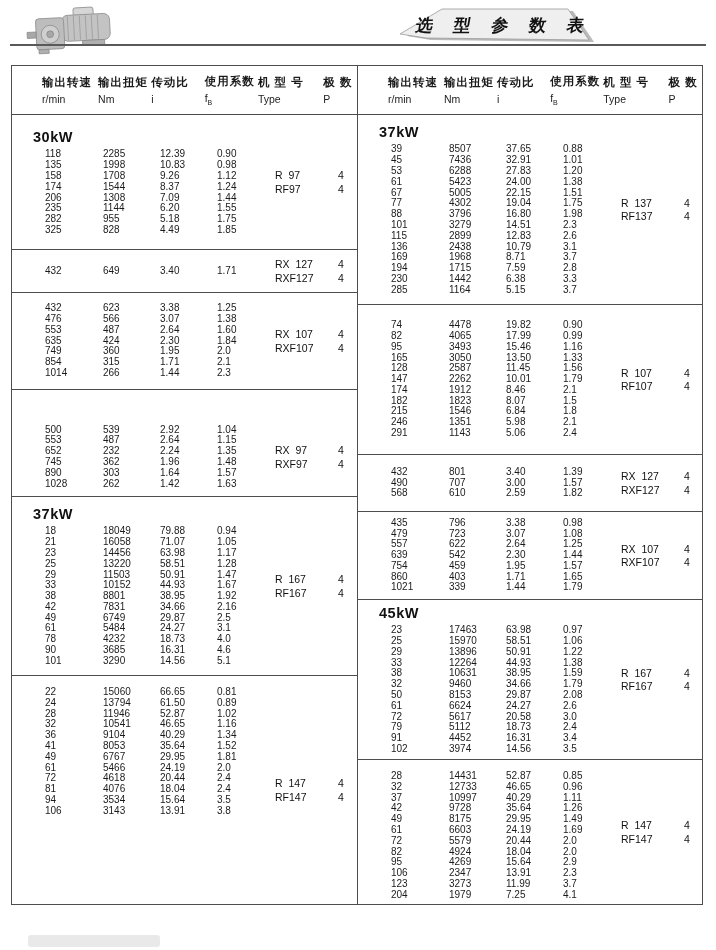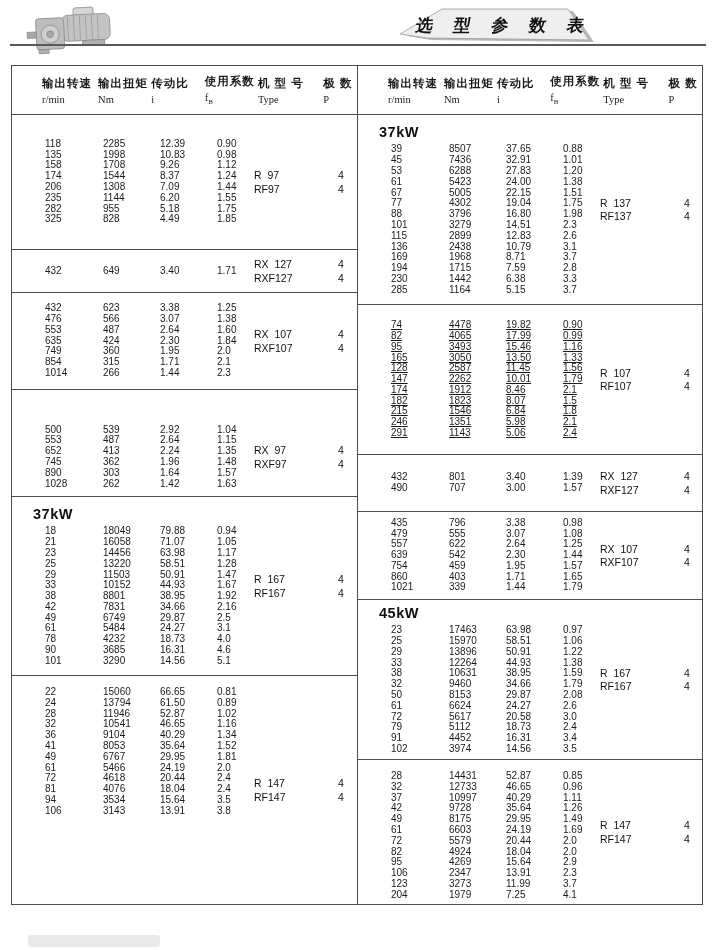--- a/index.html
+++ b/index.html
@@ -20,37 +20,37 @@
   .seltable{position:absolute;left:11px;top:65px;width:692px;height:840px;
         border:1.5px solid #4d4d4d;box-sizing:border-box;display:flex;background:#fff;}
   .tcol{width:50%;display:flex;flex-direction:column;box-sizing:border-box;}
   .tcol-right{border-left:1.5px solid #4d4d4d;}
 
   .thead{height:49px;border-bottom:1.5px solid #4d4d4d;box-sizing:border-box;
         display:flex;align-items:center;padding-left:30px;}
   .hcell{text-align:left;}
   .hc0{width:60px;} .hc1{width:57px;} .hc2{width:57px;} .hc3{width:57px;} .hc4{width:70px;} .hc5{width:36px;}
   .hcell .zh{font-size:11.5px;font-weight:600;letter-spacing:1px;white-space:nowrap;}
-  .hcell .unit{font-size:10.5px;margin-top:3px;color:#222;font-family:Liberation Serif, serif;}
+  .hcell .unit{font-size:10.5px;margin-top:3px;color:#222;}
   .hcell .unit sub{font-size:7px;}
 
   .tblock{position:relative;border-bottom:1px solid #4d4d4d;box-sizing:border-box;
         display:flex;flex-direction:column;justify-content:center;
         padding:3px 0 3px 33px;overflow:hidden;}
   .h135{height:135px;} .h43{height:43px;} .h97{height:97px;} .h79{height:79px;margin-top:28px;}
-  .h179{height:179px;} .h190{height:190px;} .h150{height:150px;text-decoration:underline;} .h57{height:57px;}
+  .h179{height:179px;} .h190{height:190px;} .h150{height:150px;} .h57{height:57px;}
   .h88{height:88px;} .h160{height:160px;}
   .grow{flex:1 1 auto;border-bottom:none;justify-content:flex-start;padding-top:11px;}
 
   .blabel{font-size:14.5px;font-weight:bold;letter-spacing:.5px;margin:1px 0 4px -12px;color:#111;}
   .trow{display:flex;line-height:10.8px;font-size:10px;white-space:nowrap;}
   .trow span{display:inline-block;}
   .c0{width:58px;} .c1{width:57px;} .c2{width:57px;} .c3{width:55px;}
 
-  .typebox{position:absolute;left:242px;top:50%;transform:translateY(-50%);
+  .typebox{position:absolute;left:263px;top:50%;transform:translateY(-50%);
         font-size:10.5px;line-height:13.5px;white-space:pre;color:#111;}
   .polesbox{position:absolute;left:326px;top:50%;transform:translateY(-50%);
         font-size:10.5px;line-height:13.5px;white-space:pre;color:#111;}
 
   .footer-smudge{position:absolute;left:28px;top:935px;width:132px;height:12px;
         background:#e3e3e3;border-radius:3px;opacity:.8;}
 </style>
 </head>
 <body>
 
@@ -110,20 +110,21 @@
           <div class="hcell hc4">
             <div class="zh">机 型 号</div>
             <div class="unit">Type</div>
           </div>
           <div class="hcell hc5">
             <div class="zh">极 数</div>
             <div class="unit">P</div>
           </div>
         </div>
       <div class="tblock h135">
+          <div class="blabel">30kW</div>
           <div class="trow">
             <span class="c0">118</span>
             <span class="c1">2285</span>
             <span class="c2">12.39</span>
             <span class="c3">0.90</span>
           </div>
           <div class="trow">
             <span class="c0">135</span>
             <span class="c1">1998</span>
             <span class="c2">10.83</span>
@@ -238,21 +239,21 @@
             <span class="c3">1.04</span>
           </div>
           <div class="trow">
             <span class="c0">553</span>
             <span class="c1">487</span>
             <span class="c2">2.64</span>
             <span class="c3">1.15</span>
           </div>
           <div class="trow">
             <span class="c0">652</span>
-            <span class="c1">413</span>
+            <span class="c1">232</span>
             <span class="c2">2.24</span>
             <span class="c3">1.35</span>
           </div>
           <div class="trow">
             <span class="c0">745</span>
             <span class="c1">362</span>
             <span class="c2">1.96</span>
             <span class="c3">1.48</span>
           </div>
           <div class="trow">
@@ -633,35 +634,41 @@
             <span class="c1">801</span>
             <span class="c2">3.40</span>
             <span class="c3">1.39</span>
           </div>
           <div class="trow">
             <span class="c0">490</span>
             <span class="c1">707</span>
             <span class="c2">3.00</span>
             <span class="c3">1.57</span>
           </div>
+          <div class="trow">
+            <span class="c0">568</span>
+            <span class="c1">610</span>
+            <span class="c2">2.59</span>
+            <span class="c3">1.82</span>
+          </div>
           <div class="typebox">RX  127
 RXF127</div>
           <div class="polesbox">4
 4</div>
         </div>
       <div class="tblock h88">
           <div class="trow">
             <span class="c0">435</span>
             <span class="c1">796</span>
             <span class="c2">3.38</span>
             <span class="c3">0.98</span>
           </div>
           <div class="trow">
             <span class="c0">479</span>
-            <span class="c1">555</span>
+            <span class="c1">723</span>
             <span class="c2">3.07</span>
             <span class="c3">1.08</span>
           </div>
           <div class="trow">
             <span class="c0">557</span>
             <span class="c1">622</span>
             <span class="c2">2.64</span>
             <span class="c3">1.25</span>
           </div>
           <div class="trow">

